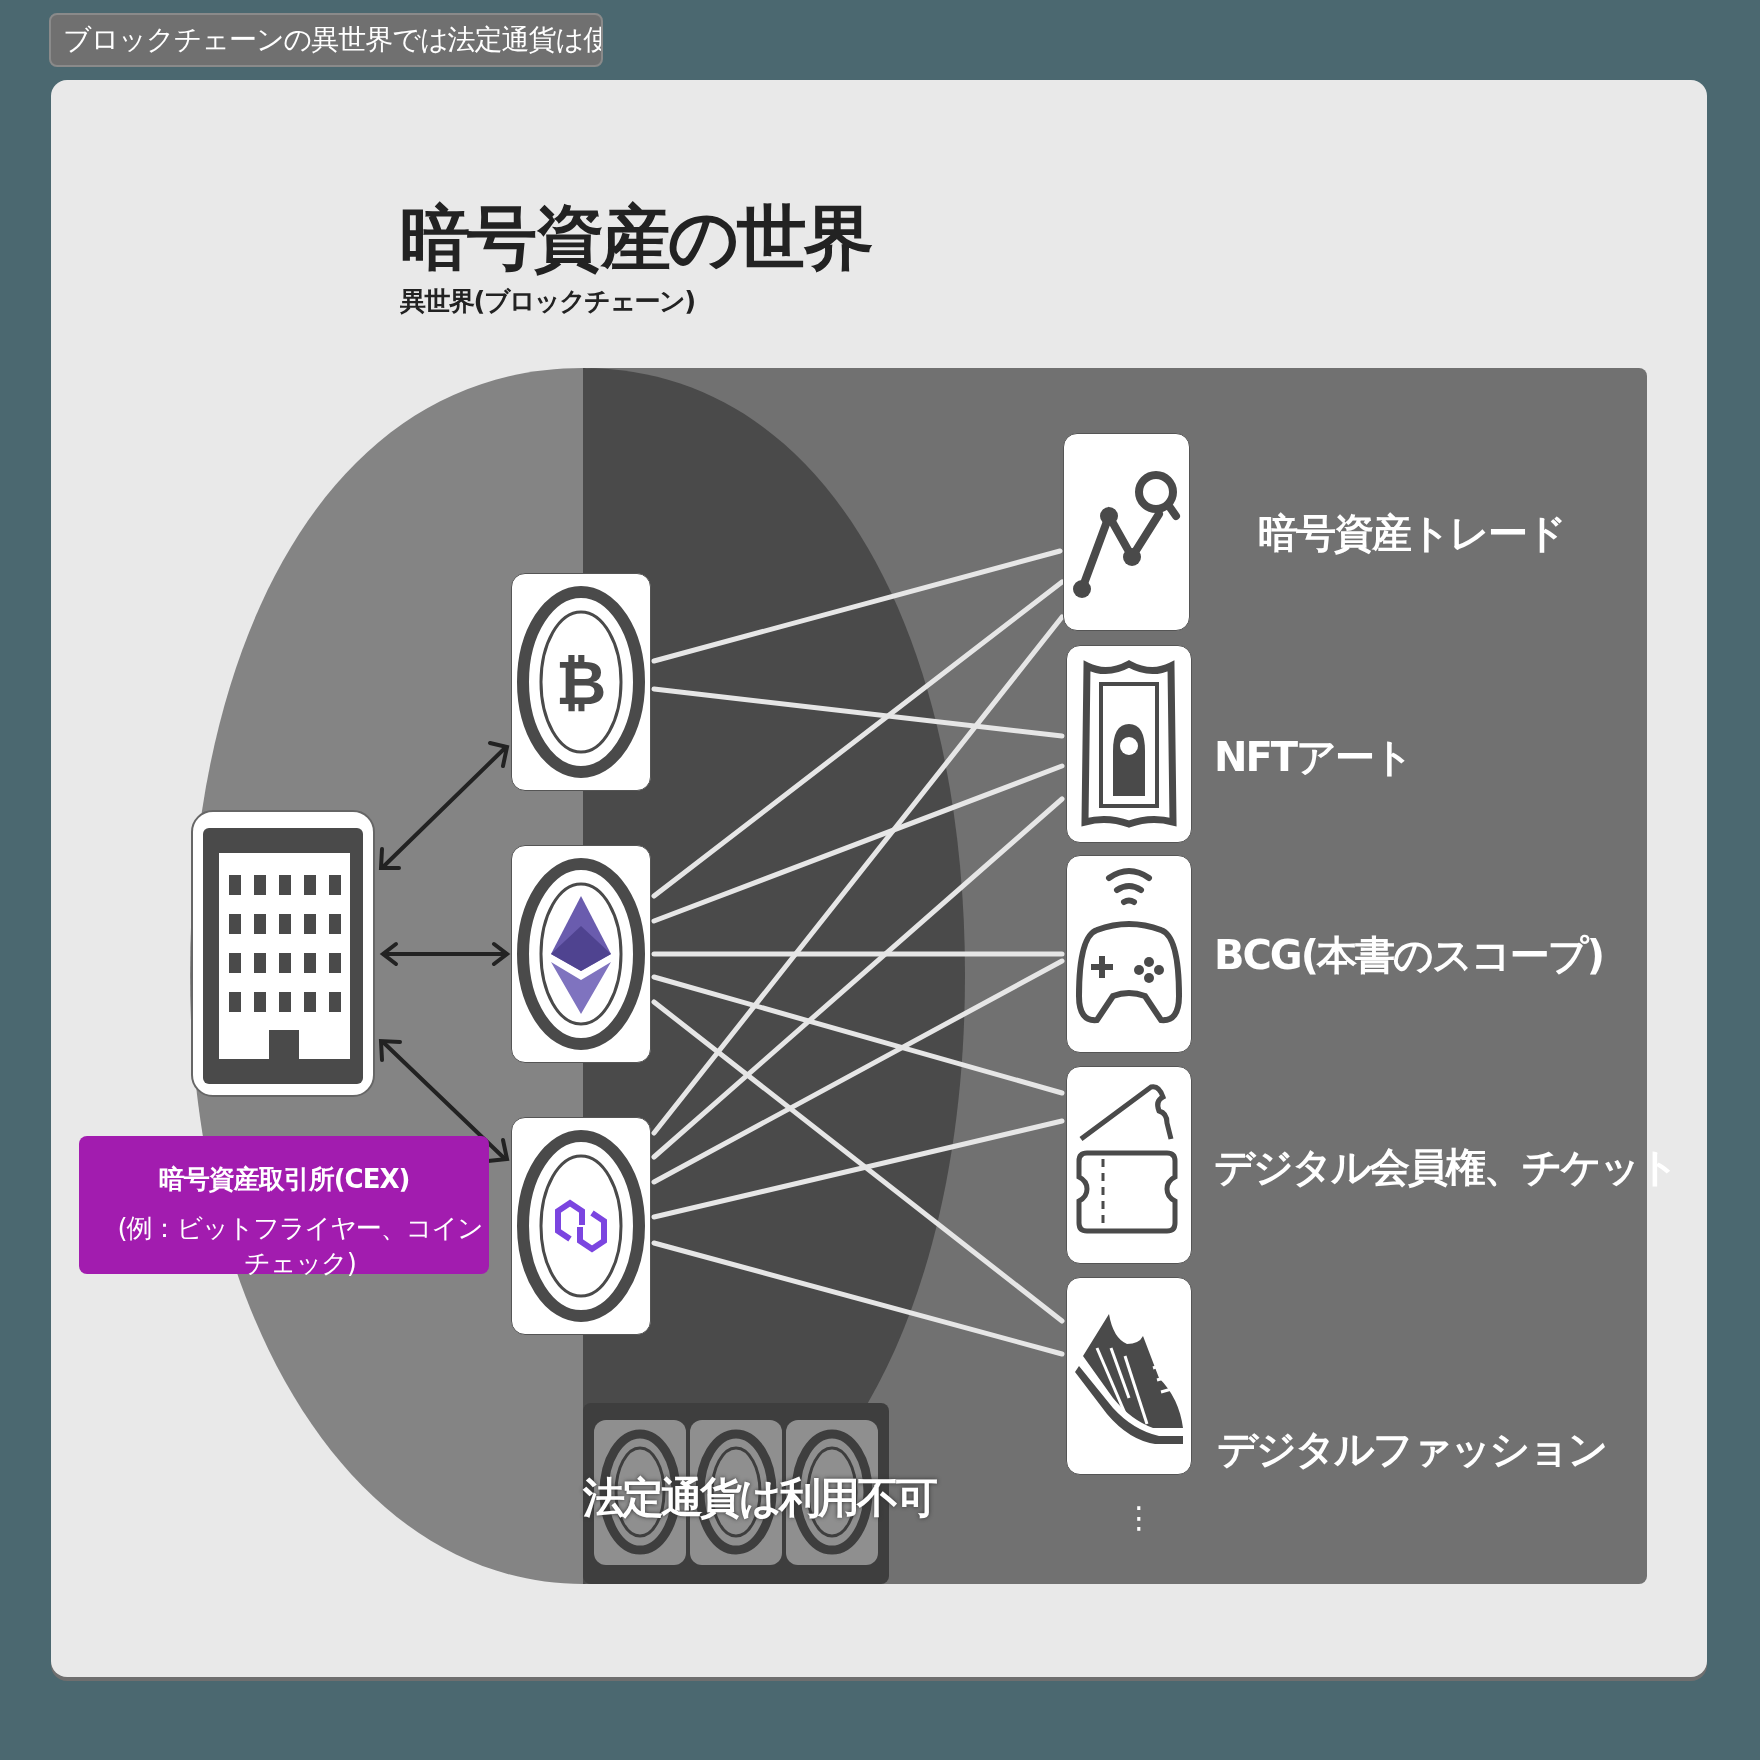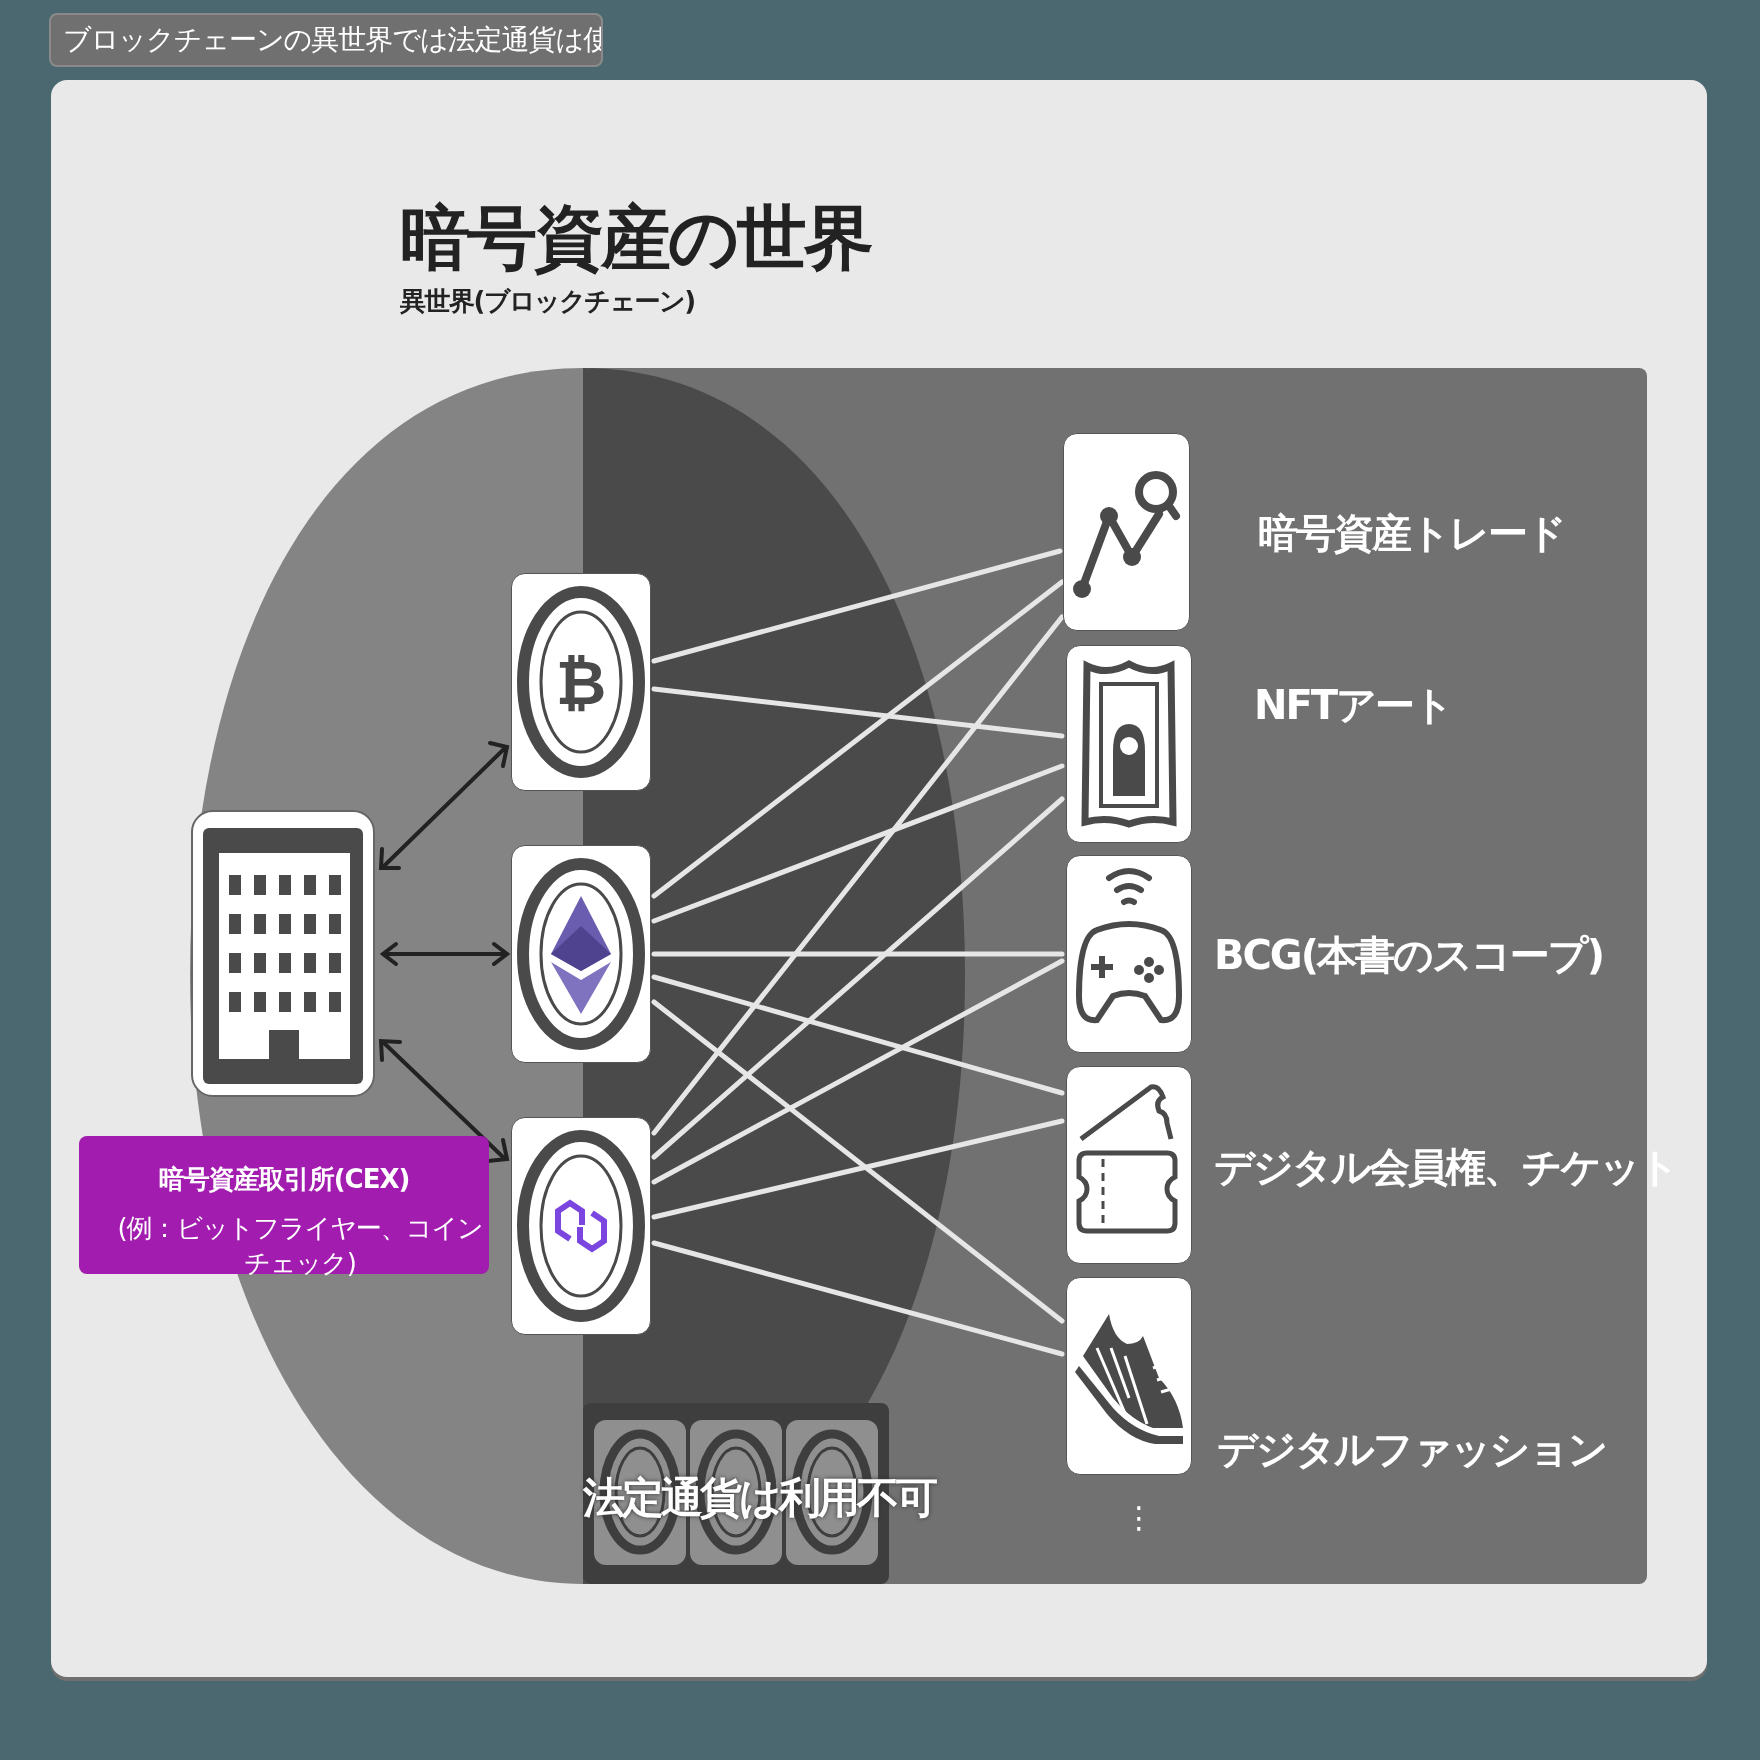--- a/index.html
+++ b/index.html
@@ -184,21 +184,21 @@
 <div class="label-right" style="left:1258px;top:506px;">暗号資産トレード</div>
 
 <div class="tile" style="left:1066px;top:645px;width:126px;height:198px;">
   <svg width="124" height="196" viewBox="0 0 124 196">
     <path d="M20,20 Q40,30 62,18 Q84,30 104,20 L106,176 Q84,170 62,178 Q40,170 18,176 Z" fill="none" stroke="#4a4a4a" stroke-width="7"></path>
     <rect x="34" y="38" width="56" height="122" fill="none" stroke="#4a4a4a" stroke-width="4"></rect>
     <path d="M46,150 L46,105 Q46,78 62,78 Q78,78 78,105 L78,150 Z" fill="#4a4a4a"></path>
     <circle cx="62" cy="100" r="9" fill="#fff"></circle>
   </svg>
 </div>
-<div class="label-right" style="left:1214px;top:678px;margin-left:40px;">NFTアート</div>
+<div class="label-right" style="left:1214px;top:730px;">NFTアート</div>
 
 <div class="tile" style="left:1066px;top:855px;width:126px;height:198px;">
   <svg width="124" height="196" viewBox="0 0 124 196">
     <g stroke="#4a4a4a" stroke-width="6" fill="none" stroke-linecap="round">
       <path d="M42,22 Q62,8 82,22"></path>
       <path d="M50,34 Q62,26 74,34"></path>
       <path d="M57,46 Q62,43 67,46"></path>
       <path d="M30,74 Q62,62 94,74 Q112,80 112,140 Q112,166 94,164 L78,140 Q62,134 46,140 L30,164 Q12,166 12,140 Q12,80 30,74 Z"></path>
     </g>
     <g fill="#4a4a4a">

